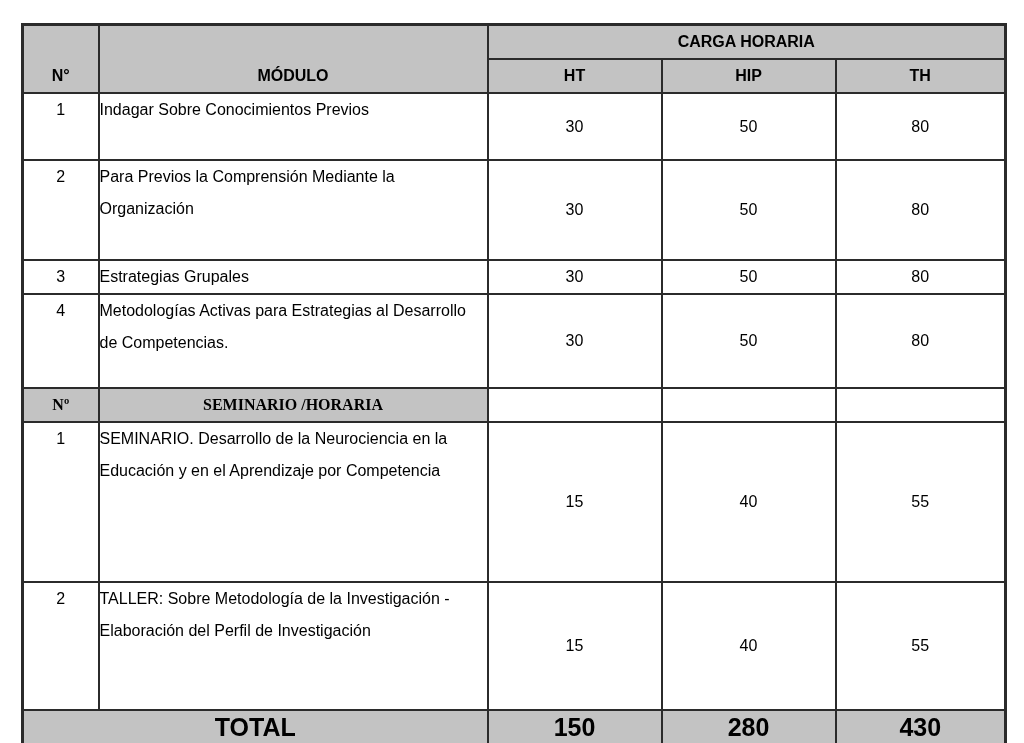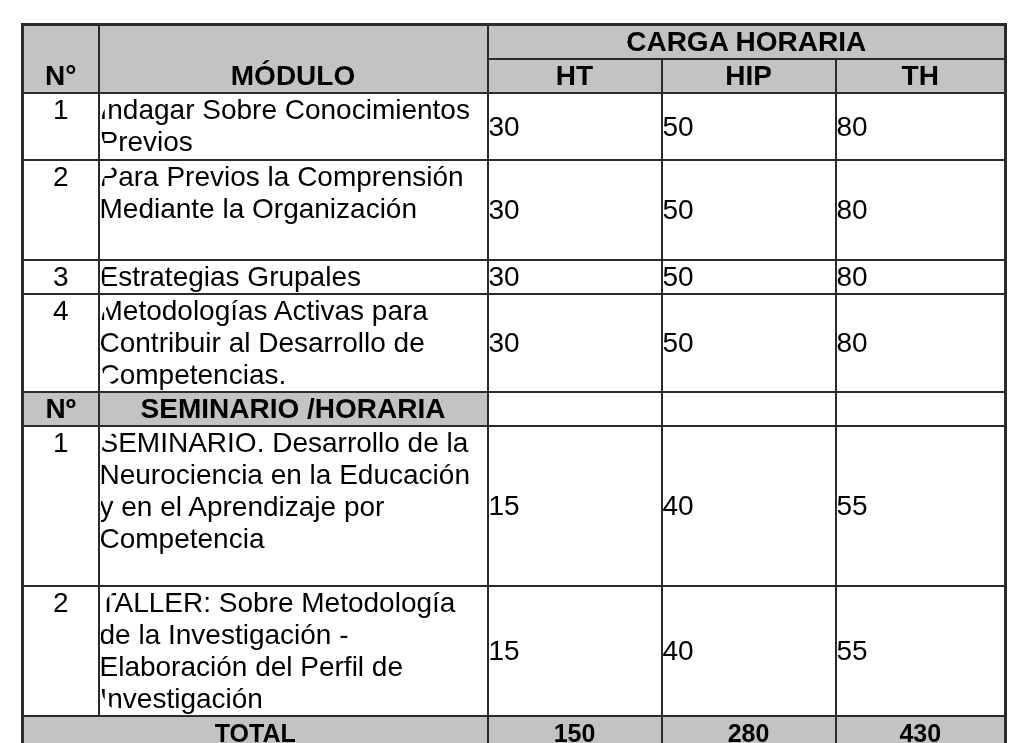--- a/index.html
+++ b/index.html
@@ -19,39 +19,39 @@
   }
   table.carga{
     position:absolute;left:21px;top:23px;
     width:983px;
     border-collapse:collapse;
     table-layout:fixed;
     border:3px solid var(--border);
   }
   table.carga th,table.carga td{
     border:2px solid var(--border);
-    font-size:28px;
+    font-size:16px;
     line-height:32px;
     padding:0;
     overflow:hidden;
   }
   
   col.c-num{width:76px;}
   col.c-mod{width:389px;}
   col.c-ht{width:174px;}
   col.c-hip{width:174px;}
   col.c-th{width:170px;}
   
   tr.rh-a{height:24px;}
   tr.rh-b{height:31px;}
   tr.rh1{height:67px;}
   tr.rh2{height:100px;}
   tr.rh3{height:33px;}
   tr.rh4{height:94px;}
-  tr.rh-sh{height:33px;}
+  tr.rh-sh{height:33px;font-family:Liberation Serif, serif;}
   tr.rh-s1{height:160px;}
   tr.rh-s2{height:128px;}
   tr.rh-t{height:34px;}
   
   .hdr{
     background:var(--header-bg);
     font-weight:bold;
     text-align:center;
   }
   th.hdr-span{
@@ -71,23 +71,23 @@
   
   td.cell-num{
     text-align:center;
     vertical-align:top;
     padding-top:1px;
   }
   td.cell-mod{
     text-align:left;
     vertical-align:top;
     padding:1px 58px 2px 7px;
-    border-radius:30px;
   }
   td.cell-val{
+    text-align:center;
     vertical-align:middle;
   }
   
   td.sec-num,td.sec-title{
     background:var(--header-bg);
     font-weight:bold;
     text-align:center;
     vertical-align:middle;
     font-size:25px;
   }
@@ -139,21 +139,21 @@
     </tr>
     <tr class="rh3">
       <td class="cell-num">3</td>
       <td class="cell-mod">Estrategias Grupales</td>
       <td class="cell-val">30</td>
       <td class="cell-val">50</td>
       <td class="cell-val">80</td>
     </tr>
     <tr class="rh4">
       <td class="cell-num">4</td>
-      <td class="cell-mod">Metodologías Activas para Contribuir al Desarrollo de Competencias.</td>
+      <td class="cell-mod">Metodologías Activas para Estrategias al Desarrollo de Competencias.</td>
       <td class="cell-val">30</td>
       <td class="cell-val">50</td>
       <td class="cell-val">80</td>
     </tr>
 
     <tr class="rh-sh">
       <td class="sec-num">Nº</td>
       <td class="sec-title">SEMINARIO /HORARIA</td>
       <td class="cell-val"></td>
       <td class="cell-val"></td>

